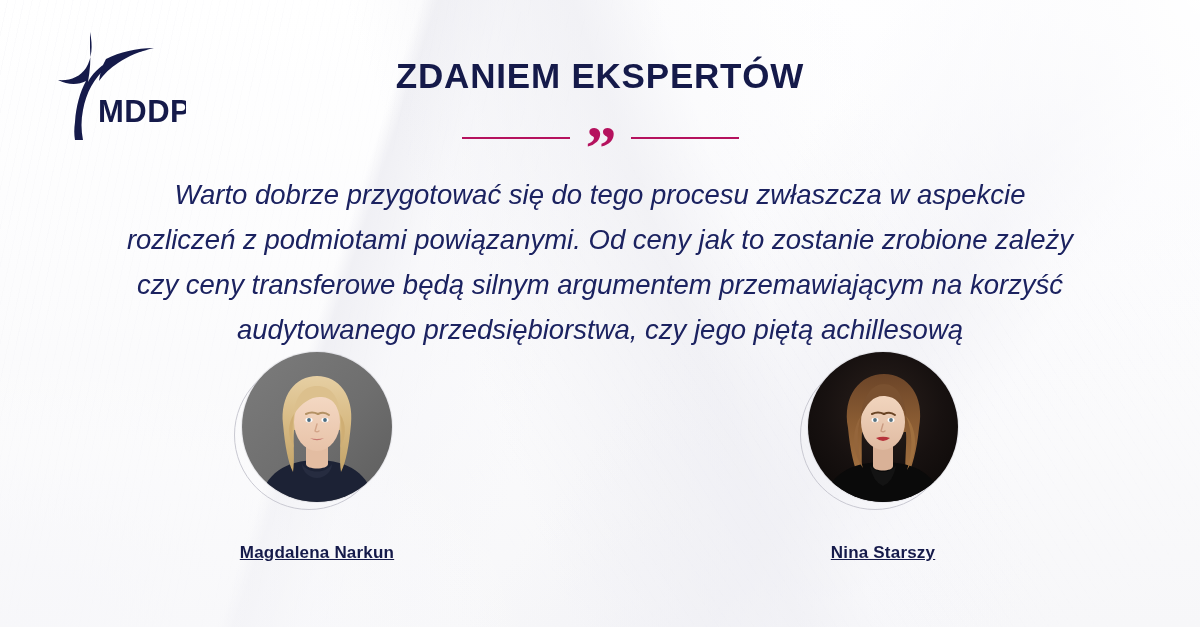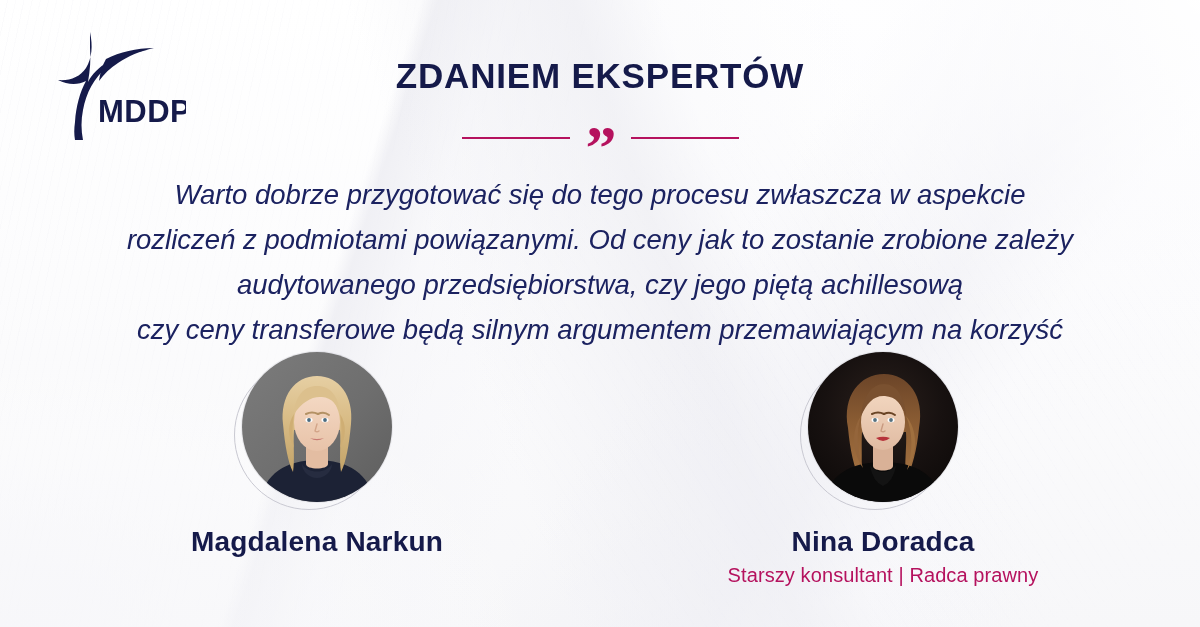--- a/index.html
+++ b/index.html
@@ -191,25 +191,26 @@
     top: 0;
     width: 150px;
     height: 150px;
     border-radius: 50%;
     overflow: hidden;
     box-shadow: 0 0 0 1px rgba(200,200,210,.35);
   }
   .avatar svg { display: block; }
 
   .person-name {
-    margin-top: 24px;
-    font-size: 28px;
+    margin-top: 41px;
+    font-size: 17px;
     font-weight: 700;
     color: #151a4a;
     letter-spacing: .2px;
+    text-decoration: underline;
   }
   .person-role {
     margin-top: 6px;
     font-size: 20px;
     color: #b5125e;
     letter-spacing: .1px;
   }
 </style>
 </head>
 <body>
@@ -243,22 +244,22 @@
 
   <div class="divider">
     <span class="rule"></span>
     <span class="qmark">”</span>
     <span class="rule"></span>
   </div>
 
   <div class="quote">
     <span class="ln">Warto dobrze przygotować się do tego procesu zwłaszcza w aspekcie</span>
     <span class="ln">rozliczeń z podmiotami powiązanymi. Od ceny jak to zostanie zrobione zależy</span>
+    <span class="ln">czy ceny transferowe będą silnym argumentem przemawiającym na korzyść</span>
     <span class="ln">audytowanego przedsiębiorstwa, czy jego piętą achillesową</span>
-    <span class="ln">czy ceny transferowe będą silnym argumentem przemawiającym na korzyść</span>
   </div>
 
   <div class="people">
 
     <div class="person">
       <div class="avatar-wrap">
         <div class="avatar-ring"></div>
         <div class="avatar">
           <svg width="150" height="150" viewBox="0 0 150 150" aria-hidden="true">
             <defs>
@@ -356,18 +357,17 @@
             <ellipse cx="83" cy="68" rx="3.5" ry="2.3" fill="#ffffff"></ellipse>
             <circle cx="67" cy="68" r="1.9" fill="#54707e"></circle>
             <circle cx="83" cy="68" r="1.9" fill="#54707e"></circle>
 
             <path d="M75 72 l-2 7 q2 1.6 4 0" stroke="#c99a80" stroke-width="1.4" fill="none" stroke-linecap="round"></path>
 
             <path d="M68 86 q7 -2.5 14 0 q-7 6 -14 0Z" fill="#b6323a"></path>
           </svg>
         </div>
       </div>
-      <div class="person-name">Nina Doradca</div>
-      <div class="person-role">Starszy konsultant | Radca prawny</div>
+      <div class="person-name">Nina Starszy</div>
     </div>
 
   </div>
 </div>
 
 </body></html>

